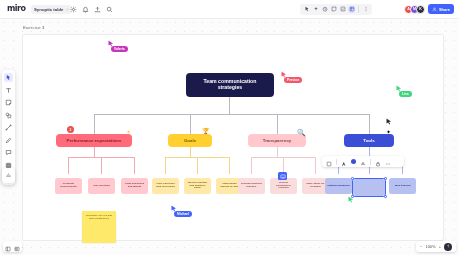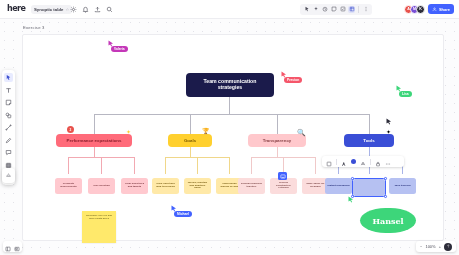--- a/index.html
+++ b/index.html
@@ -118,21 +118,21 @@
   #trans-ico{position:absolute;left:278px;top:154px;width:9px;height:8px;background:#4262ff;border-radius:1.5px;display:flex;align-items:center;justify-content:center;}
   #trans-ico svg{width:6px;height:5px;}
   .emoji{position:absolute;font-size:6px;}
 </style>
 </head>
 <body>
 
 <div id="app">
 
   <div id="topbar">
-    <div class="logo"><span>here</span></div>
+    <div class="logo"><span>miro</span></div>
 
     <div id="board-chip">
       <span id="board-title">Synoptic table</span>
       <span style="font-size:4px;color:#9a9aa8;">☆</span>
     </div>
 
     <div class="tb-ico" style="left:70px;">
       <svg viewBox="0 0 16 16" fill="none" stroke="#4b4b57" stroke-width="1.4">
           <circle cx="8" cy="8" r="2.4"></circle>
           <path d="M8 1.5v2M8 12.5v2M1.5 8h2M12.5 8h2M3.4 3.4l1.4 1.4M11.2 11.2l1.4 1.4M12.6 3.4l-1.4 1.4M4.8 11.2l-1.4 1.4"></path>
@@ -332,21 +332,20 @@
 
     <div id="trans-ico">
       <svg viewBox="0 0 16 14" fill="none" stroke="#fff" stroke-width="1.6">
           <rect x="2" y="2.5" width="12" height="9" rx="1"></rect>
           <path d="M4.5 9.5h7"></path>
         </svg>
     </div>
 
     <div id="sticky">Reminder: can you add more points here?</div>
 
-    <div id="hansel-shape">Hansel</div>
 
     <div class="cur" style="left:108px;top:22px;">
       <svg class="arrow" viewBox="0 0 12 14">
           <path d="M1 1l9 6-4 1 2.2 4.2L6.6 13 4.4 8.8 1 11z" fill="#c437b8"></path>
         </svg>
       <div class="tag" style="background:#c437b8;">Valeria</div>
     </div>
     <div class="cur" style="left:281px;top:53px;">
       <svg class="arrow" viewBox="0 0 12 14">
           <path d="M1 1l9 6-4 1 2.2 4.2L6.6 13 4.4 8.8 1 11z" fill="#f5566a"></path>

